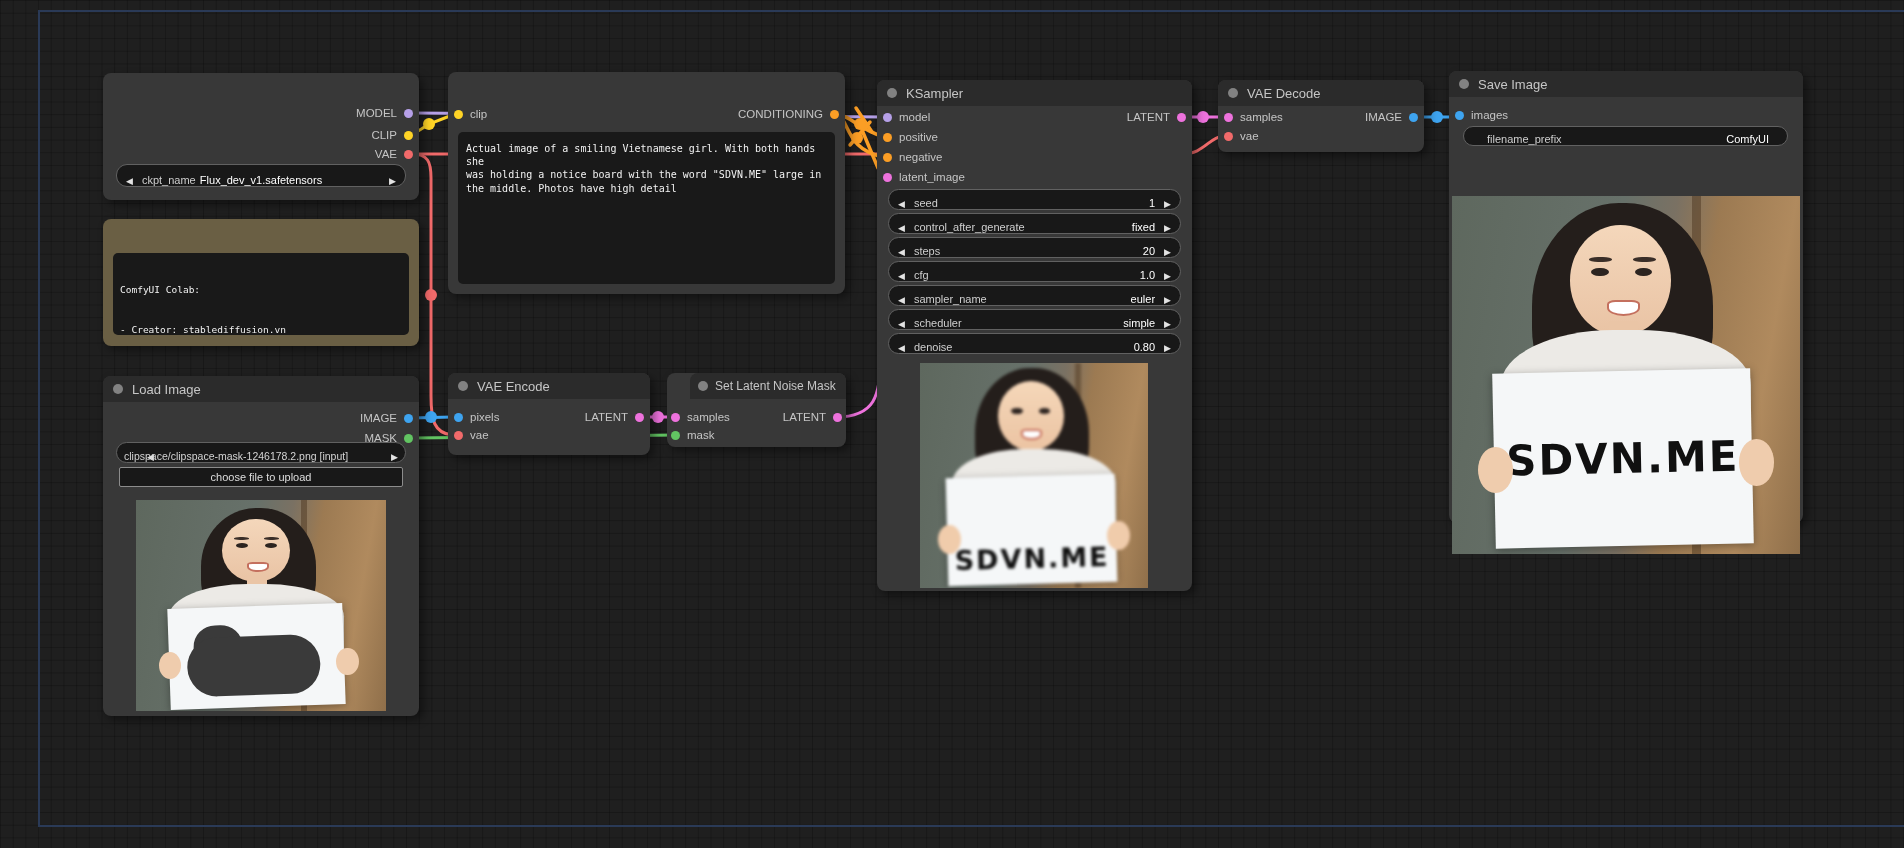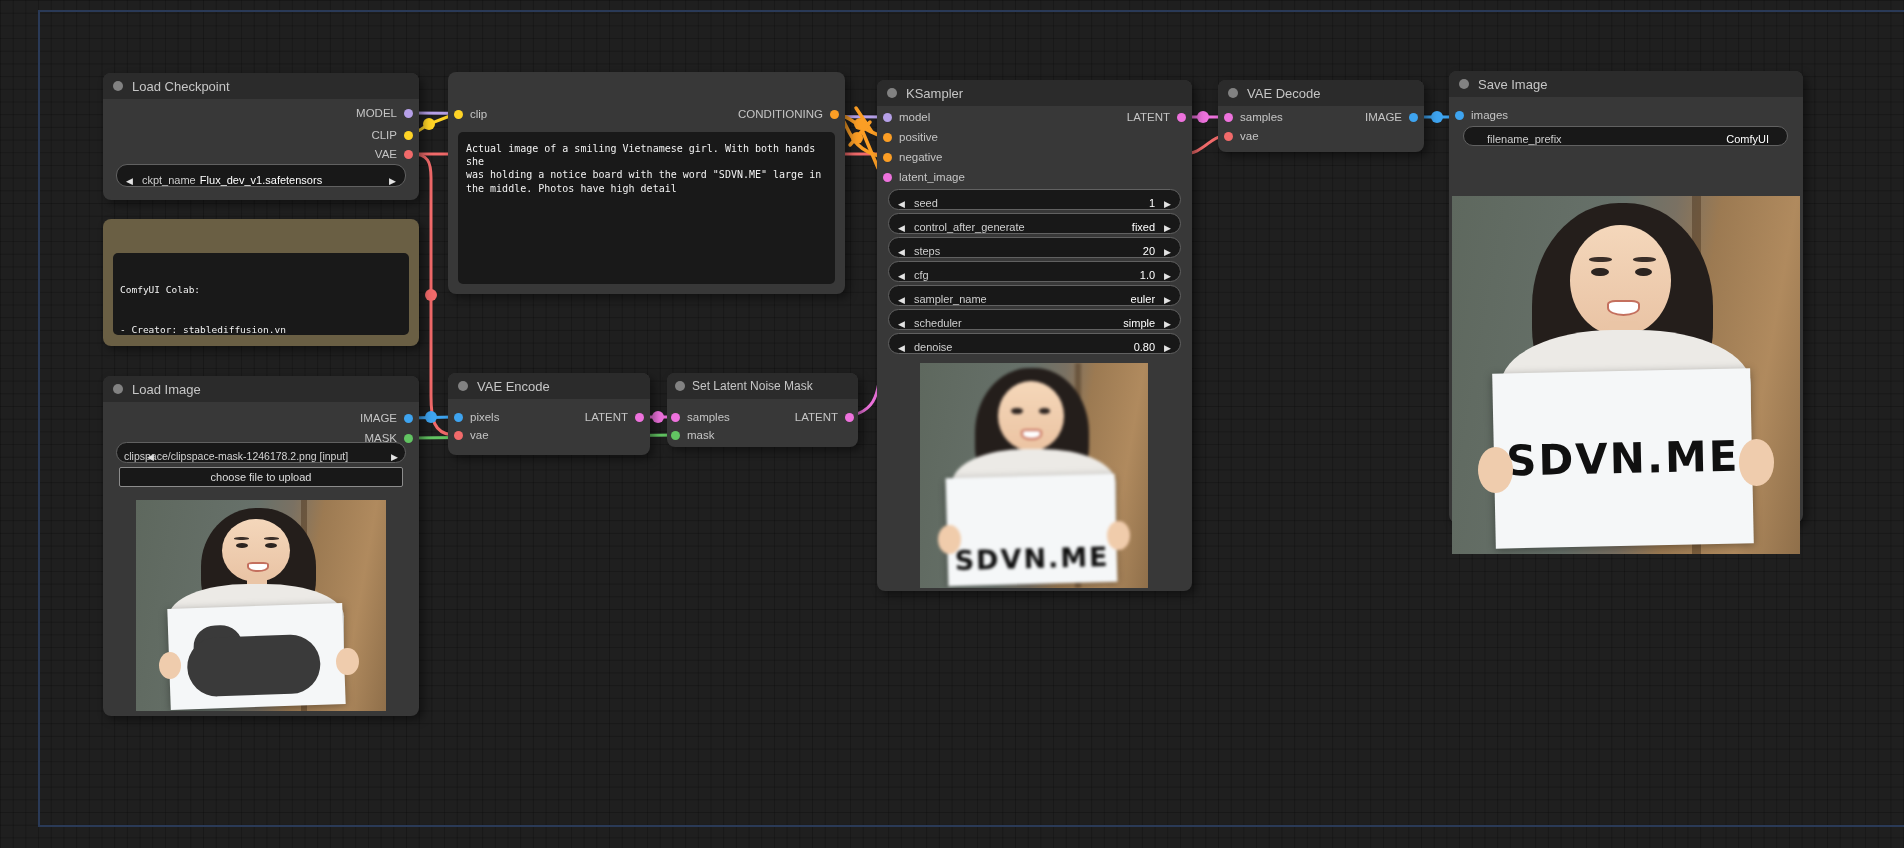--- a/index.html
+++ b/index.html
@@ -83,24 +83,20 @@
     <circle cx="431" cy="295" r="6" fill="#f16a6a"></circle>
     <circle cx="431" cy="417" r="6" fill="#3ea4f0"></circle>
     <circle cx="860" cy="124" r="6" fill="#fb9e25"></circle>
     <circle cx="857" cy="138" r="6" fill="#fb9e25"></circle>
     <circle cx="658" cy="417" r="6" fill="#ee72dd"></circle>
     <circle cx="1203" cy="117" r="6" fill="#ee72dd"></circle>
     <circle cx="1437" cy="117" r="6" fill="#3ea4f0"></circle>
   </svg>
 
   <div class="node" style="left:103px;top:73px;width:316px;height:127px;">
-    <div class="titlebar">
-      <span class="tdot"></span>
-      <span class="title">Load Checkpoint</span>
-    </div>
     <div class="prow out" style="right:6px;top:32px;">
       <span class="pdot" style="background: rgb(182, 160, 232);"></span>
       <span>MODEL</span>
     </div>
     <div class="prow out" style="right:6px;top:54px;">
       <span class="pdot" style="background: rgb(255, 212, 38);"></span>
       <span>CLIP</span>
     </div>
     <div class="prow out" style="right:6px;top:73px;">
       <span class="pdot" style="background: rgb(241, 106, 106);"></span>
@@ -194,21 +190,21 @@
     <div class="prow" style="left:6px;top:54px;">
       <span class="pdot" style="background: rgb(241, 106, 106);"></span>
       <span>vae</span>
     </div>
     <div class="prow out" style="right:6px;top:36px;">
       <span class="pdot" style="background: rgb(238, 114, 221);"></span>
       <span>LATENT</span>
     </div>
   </div>
 
-  <div class="node" style="left:667px;top:373px;width:191px;height:74px;">
+  <div class="node" style="left:667px;top:373px;width:156px;height:74px;padding-left:23px;">
     <div class="titlebar" style="padding:0 8px;gap:7px;">
       <span class="tdot"></span>
       <span class="title" style="font-size:12px;">Set Latent Noise Mask</span>
     </div>
     <div class="prow" style="left:4px;top:36px;">
       <span class="pdot" style="background: rgb(238, 114, 221);"></span>
       <span>samples</span>
     </div>
     <div class="prow" style="left:4px;top:54px;">
       <span class="pdot" style="background: rgb(98, 196, 98);"></span>

